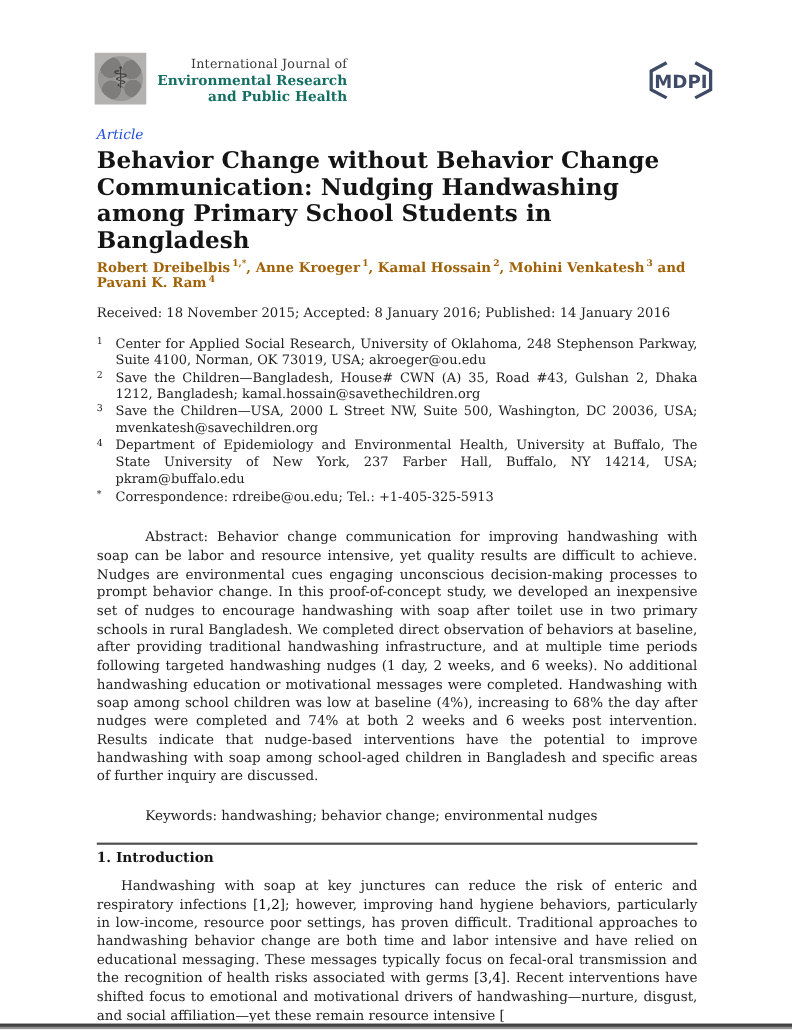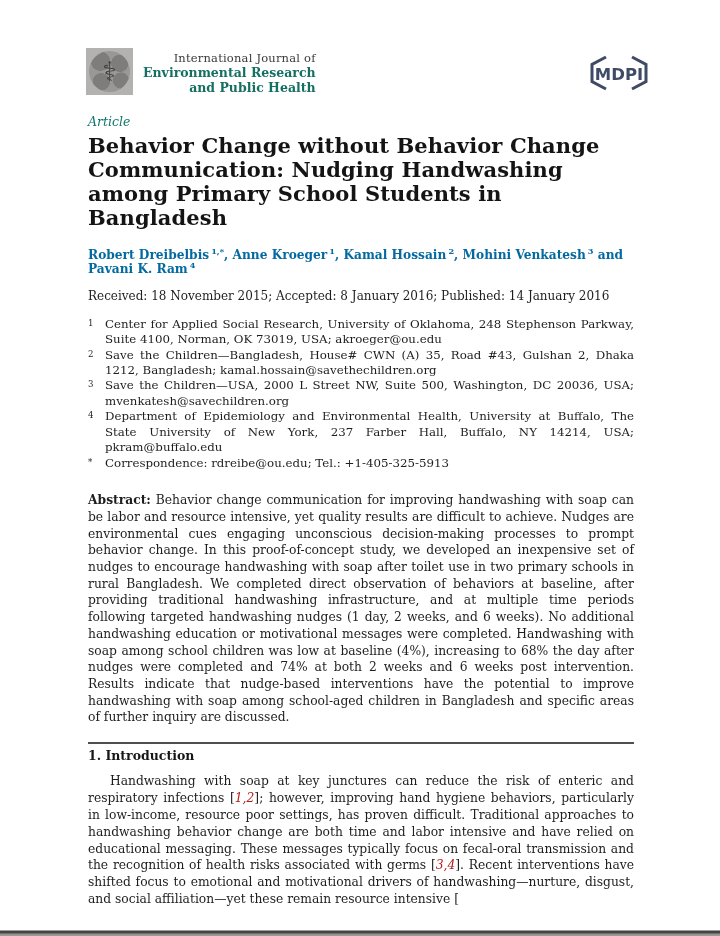--- a/index.html
+++ b/index.html
@@ -36,49 +36,49 @@
   .globe .staff { font-size:27px; line-height:1; color:#3f3f3f; }
   .journal-name { padding-top:3px;text-align:right; }
   .jn-prefix { font-size:11.5px; color:#3a3a3a; letter-spacing:.2px; }
   .jn-main {
     font-size:12.5px; font-weight:bold; 
     color:#156f63; line-height:1.22;
   }
   .mdpi-logo { margin-top:6px; }
   
   .content { position:absolute; top:114px; left:88px; width:546px; }
-  .article-type { font-style:italic; font-size:12.5px; color:#0f766e; }
+  .article-type { font-style:italic; font-size:12.5px; color:#1d4ed8; }
   .title {
     margin-top:5px;
     font-size:21px; font-weight:bold; color:#141414;
     line-height:1.15; letter-spacing:.1px;
   }
-  .authors { margin-top:17px; font-size:12.2px; font-weight:bold; color:#0369a1; }
+  .authors { margin-top:5px; font-size:12.2px; font-weight:bold; color:#a16207; }
   .authors sup, .affil-marker, .cite-sup {
     font-size:8.2px; vertical-align:super; line-height:0;
   }
   .authors sup { margin-left:2px; }
   .meta { margin-top:12px; font-size:12px; line-height:1.42; color:#1e1e1e; }
   .affil-list { margin-top:12px; }
   .affil-row { display:flex; font-size:11.8px; line-height:1.31; color:#1e1e1e; }
   .affil-marker-col {
     flex:0 0 17px; font-size:8.6px; padding-top:1px;
     font-weight:normal;
   }
   .affil-text { flex:1; text-align:justify; }
   .abstract { margin-top:21px; font-size:12.3px; line-height:1.36; text-align:justify; }
-  .abstract b, .keywords b { font-weight:bold; }
+  .abstract b, .keywords b { font-weight:normal;margin-left:44px; }
   .keywords { margin-top:19px; font-size:12.3px; line-height:1.36; }
   .rule { margin-top:16px; border:none; border-top:2px solid #4f4f4f; height:0; }
   .section-heading { margin-top:4px; font-size:12.5px; font-weight:bold; color:#161616; }
   .body-para {
     margin-top:10px; font-size:12.3px; line-height:1.37;
     text-align:justify; text-indent:22px; color:#1e1e1e;
   }
-  .cite { color:#b91c1c;font-style:italic; }
+  .cite { color:#000000; }
   
   .bottom-bar {
     position:absolute; left:0; right:0; bottom:0; height:7px;
     background:linear-gradient(to bottom,
       #ffffff 0, #ffffff 1px, #3e3e3e 2px, #4a4a4a 4px, #8f8f8f 5px, #9c9c9c 7px);
   }
 </style>
 </head>
 <body>
 
@@ -136,20 +136,21 @@
         <span class="affil-text">Department of Epidemiology and Environmental Health, University at Buffalo, The State University of New York, 237 Farber Hall, Buffalo, NY 14214, USA; pkram@buffalo.edu</span>
       </div>
       <div class="affil-row">
         <span class="affil-marker-col">*</span>
         <span class="affil-text">Correspondence: rdreibe@ou.edu; Tel.: +1-405-325-5913</span>
       </div>
     </div>
 
     <p class="abstract"><b>Abstract:</b> <span>Behavior change communication for improving handwashing with soap can be labor and resource intensive, yet quality results are difficult to achieve. Nudges are environmental cues engaging unconscious decision-making processes to prompt behavior change. In this proof-of-concept study, we developed an inexpensive set of nudges to encourage handwashing with soap after toilet use in two primary schools in rural Bangladesh. We completed direct observation of behaviors at baseline, after providing traditional handwashing infrastructure, and at multiple time periods following targeted handwashing nudges (1 day, 2 weeks, and 6 weeks). No additional handwashing education or motivational messages were completed. Handwashing with soap among school children was low at baseline (4%), increasing to 68% the day after nudges were completed and 74% at both 2 weeks and 6 weeks post intervention. Results indicate that nudge-based interventions have the potential to improve handwashing with soap among school-aged children in Bangladesh and specific areas of further inquiry are discussed.</span></p>
 
+    <p class="keywords"><b>Keywords:</b> <span>handwashing; behavior change; environmental nudges</span></p>
 
     <hr class="rule">
 
     <h2 class="section-heading">1. Introduction</h2>
 
     <p class="body-para"><span>Handwashing with soap at key junctures can reduce the risk of enteric and respiratory infections [</span><span class="cite">1,2</span><span>]; however, improving hand hygiene behaviors, particularly in low-income, resource poor settings, has proven difficult. Traditional approaches to handwashing behavior change are both time and labor intensive and have relied on educational messaging. These messages typically focus on fecal-oral transmission and the recognition of health risks associated with germs [</span><span class="cite">3,4</span><span>]. Recent interventions have shifted focus to emotional and motivational drivers of handwashing—nurture, disgust, and social affiliation—yet these remain resource intensive [</span></p>
 
   </main>
 
   <div class="bottom-bar"></div>

